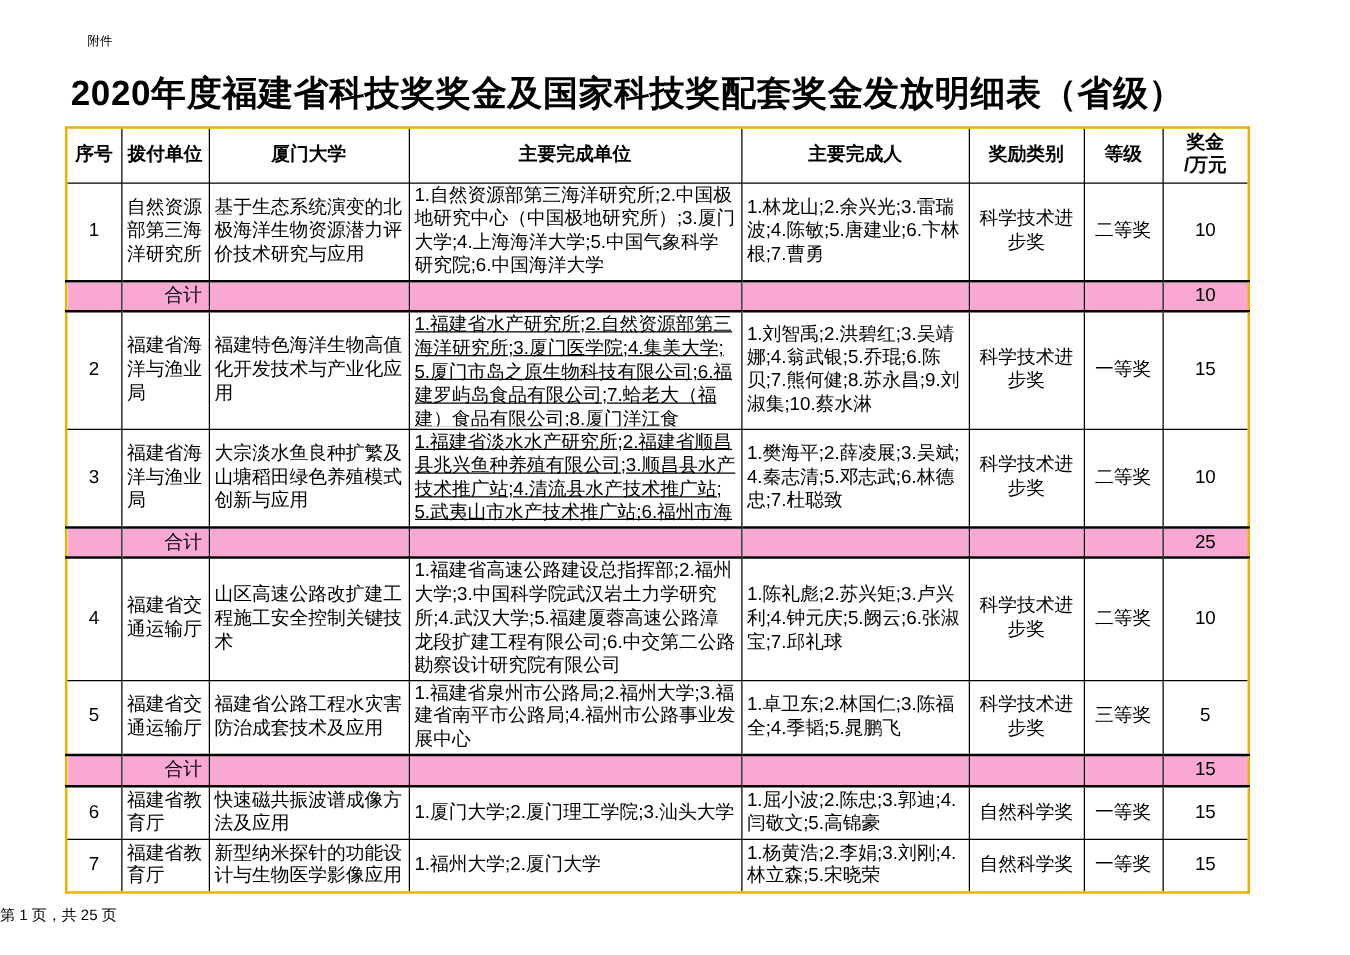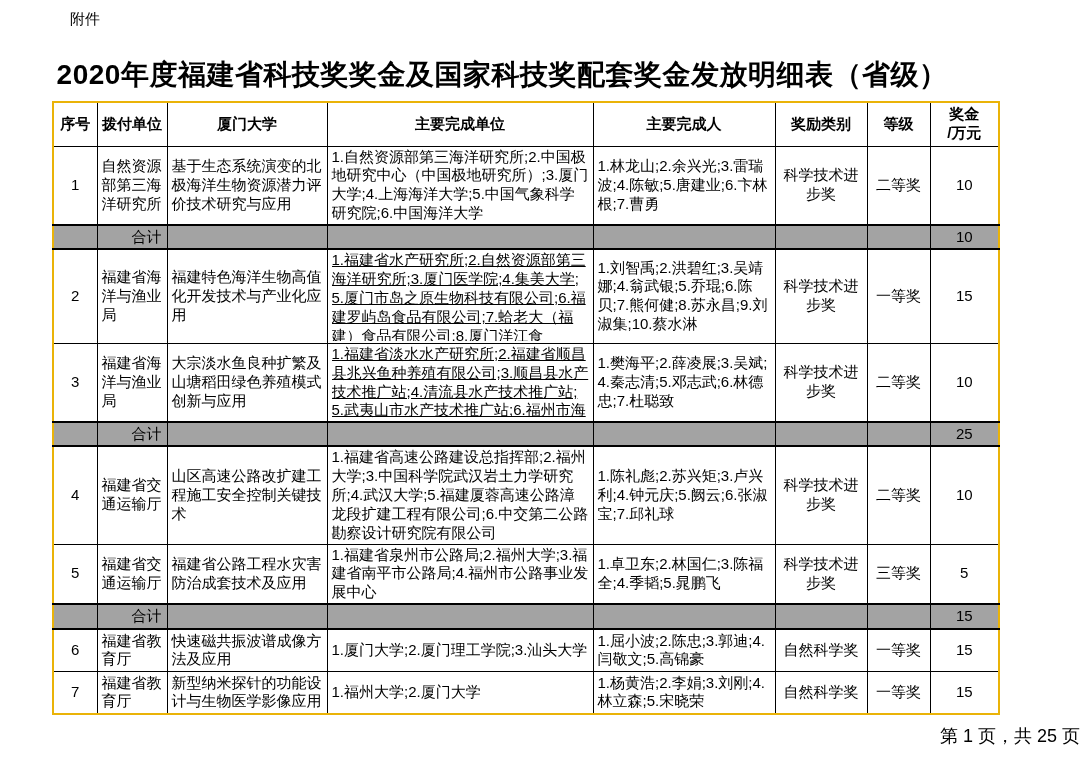--- a/index.html
+++ b/index.html
@@ -1,37 +1,37 @@
 <!DOCTYPE html>
 <html><head>
 <meta charset="utf-8">
 <style>
   html,body{margin:0;padding:0;}
   body{
     width:1080px;height:764px;background:#ffffff;position:relative;
     font-family:"Liberation Sans","DejaVu Sans",sans-serif;color:#000;
   }
-  .attachment{position:absolute;top:10px;left:70px;font-size:15px;}
+  .attachment{position:absolute;top:26px;left:70px;font-size:10px;}
   .doc-title{position:absolute;top:56px;left:0;width:1004px;text-align:center;
     font-size:28px;font-weight:bold;letter-spacing:0.5px;}
   table.award{position:absolute;top:101px;left:52px;width:946px;
     border-collapse:collapse;table-layout:fixed;border:2px solid #eab308;}
   .award th,.award td{border:1px solid #000;font-size:15px;line-height:1.26;
     padding:1px 4px;vertical-align:middle;overflow:hidden;word-break:break-all;}
   .award th{font-weight:bold;text-align:center;padding:0 2px;}
   .award thead tr{height:44px;}
   th.c-amount{white-space:pre-line;}
   .c-no,.c-category,.c-grade,.c-amount{text-align:center;}
   .c-agency,.c-project,.c-units,.c-people{text-align:left;}
-  tr.subtotal td{background:#a3a3a3;border-top:2px solid #000;border-bottom:2px solid #000;}
+  tr.subtotal td{background:#f9a8d4;border-top:2px solid #000;border-bottom:2px solid #000;}
   tr.subtotal .c-agency{text-align:right;padding-right:5px;}
   .clip{overflow:hidden;text-decoration:underline;}
   .clip-r2{max-height:90px;}
   .clip-r3{max-height:75px;}
-  .page-footer{position:absolute;top:724px;left:0;width:1080px;text-align:right;font-size:18px;}
+  .page-footer{position:absolute;top:724px;left:0;width:1080px;text-align:left;font-size:12px;}
 </style>
 </head>
 <body>
 
 <div class="attachment">附件</div>
 
 <div class="doc-title">2020年度福建省科技奖奖金及国家科技奖配套奖金发放明细表（省级）</div>
 
 <table class="award">
   <colgroup>

